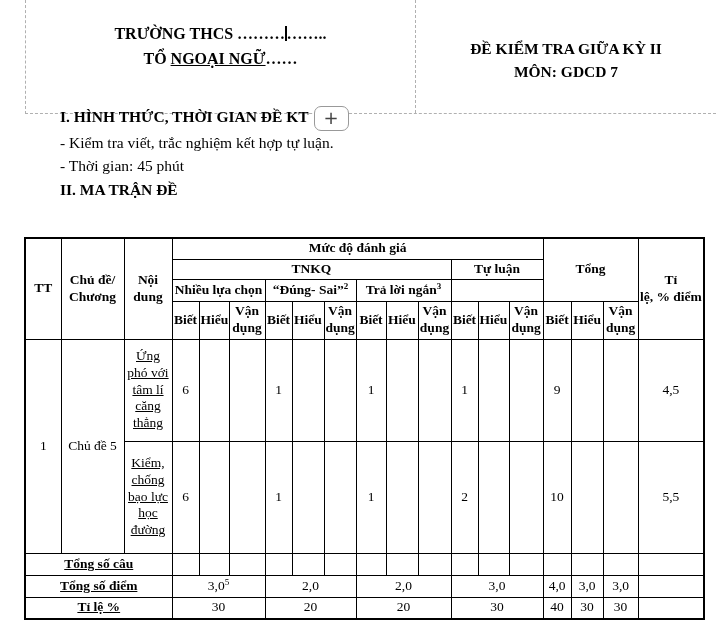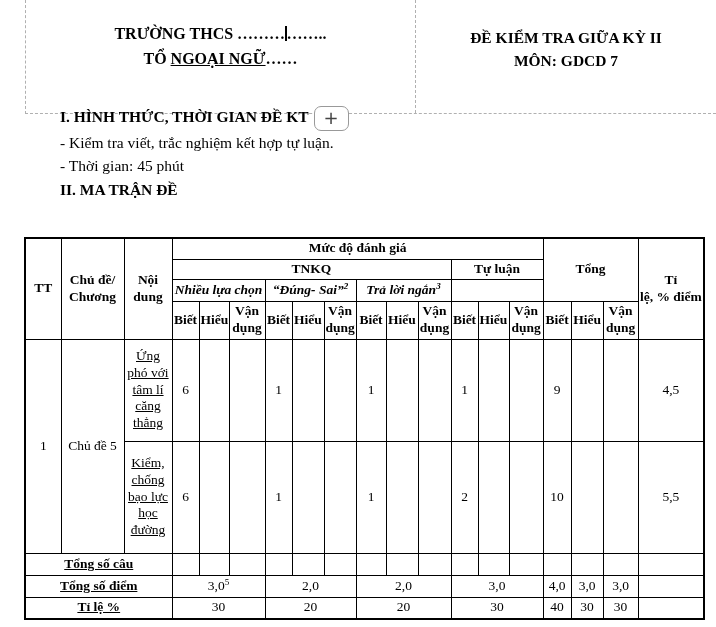--- a/index.html
+++ b/index.html
@@ -16,22 +16,22 @@
     display:flex;
     border-left:1px dashed #b0b0b0;
     border-bottom:1px dashed #b0b0b0;
   }
   .lh-left {
     width:390px; border-right:1px dashed #b0b0b0;
     text-align:center; padding-top:21px;
     font-weight:bold; font-size:16px; line-height:25px;
   }
   .lh-right {
-    flex:1; text-align:center; padding-top:26px;
-    font-weight:bold; font-size:15.5px; line-height:23px;
+    flex:1; text-align:center; padding-top:0;
+    font-weight:bold; font-size:15.5px; line-height:23px;margin-top:37px;
   }
   .caret { display:inline-block; width:1.5px; height:15px; background:#000; vertical-align:-2px; }
   .u { text-decoration:underline; }
 
   
   .intro { position:absolute; left:60px; top:105px; font-size:15.5px; line-height:23.5px; }
   .intro .bold { font-weight:bold; }
   .plus-btn {
     display:inline-block; width:35px; height:25px; margin-left:5px;
     border:1px solid #999; border-radius:7px; background:#fff;
@@ -44,21 +44,21 @@
     position:absolute; left:24px; top:237px; width:679px;
     border-collapse:collapse; table-layout:fixed;
     border:2px solid #000;
     font-size:13.5px;
   }
   .matrix th, .matrix td {
     border:1px solid #000; text-align:center; vertical-align:middle;
     padding:0 1px; line-height:1.25; overflow:hidden;
   }
   .matrix th { font-weight:bold; }
-  .it { font-style:italic; font-weight:normal; }
+  .it { font-weight:normal; }
   .tile-head { vertical-align:top; white-space:pre-line; padding-top:2px;font-family:Liberation Serif, serif; }
   .noidung { line-height:1.5;text-decoration:underline; }
   .lab { text-align:right; font-weight:bold; padding-right:3px;text-decoration:underline; }
   sup { font-size:9px; line-height:0; }
 </style>
 </head>
 <body>
 
 <div class="page">
 

